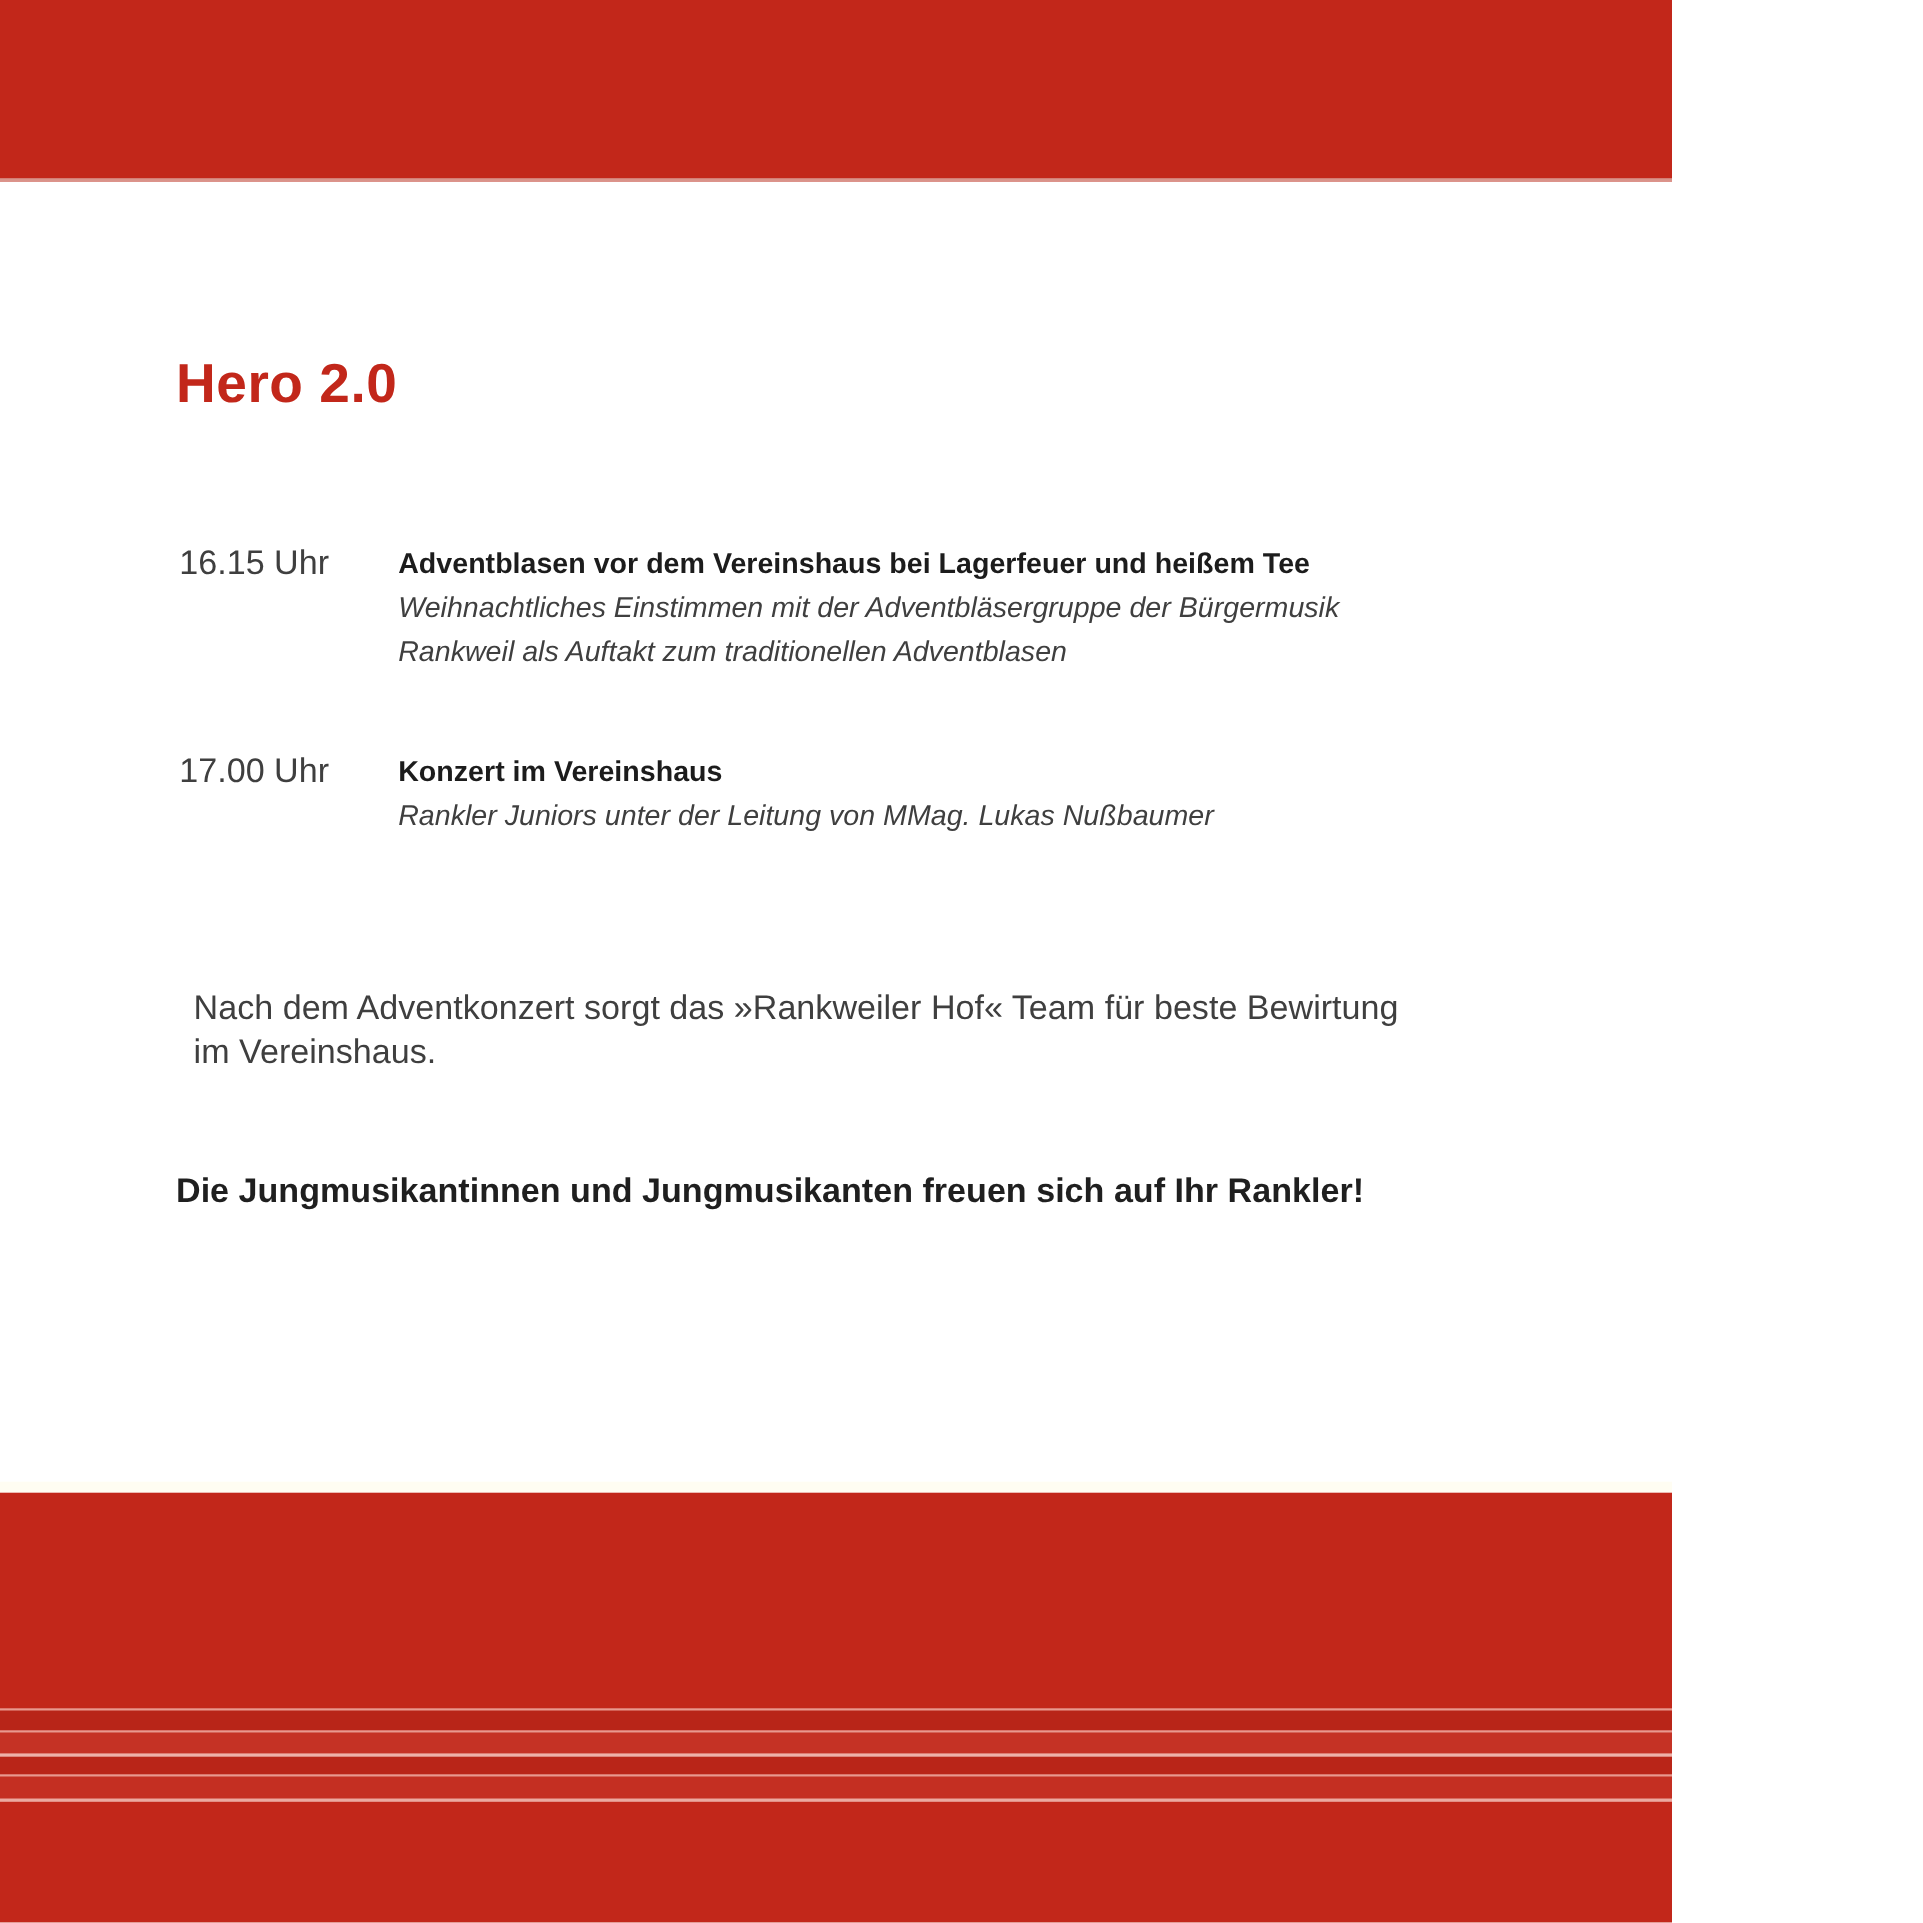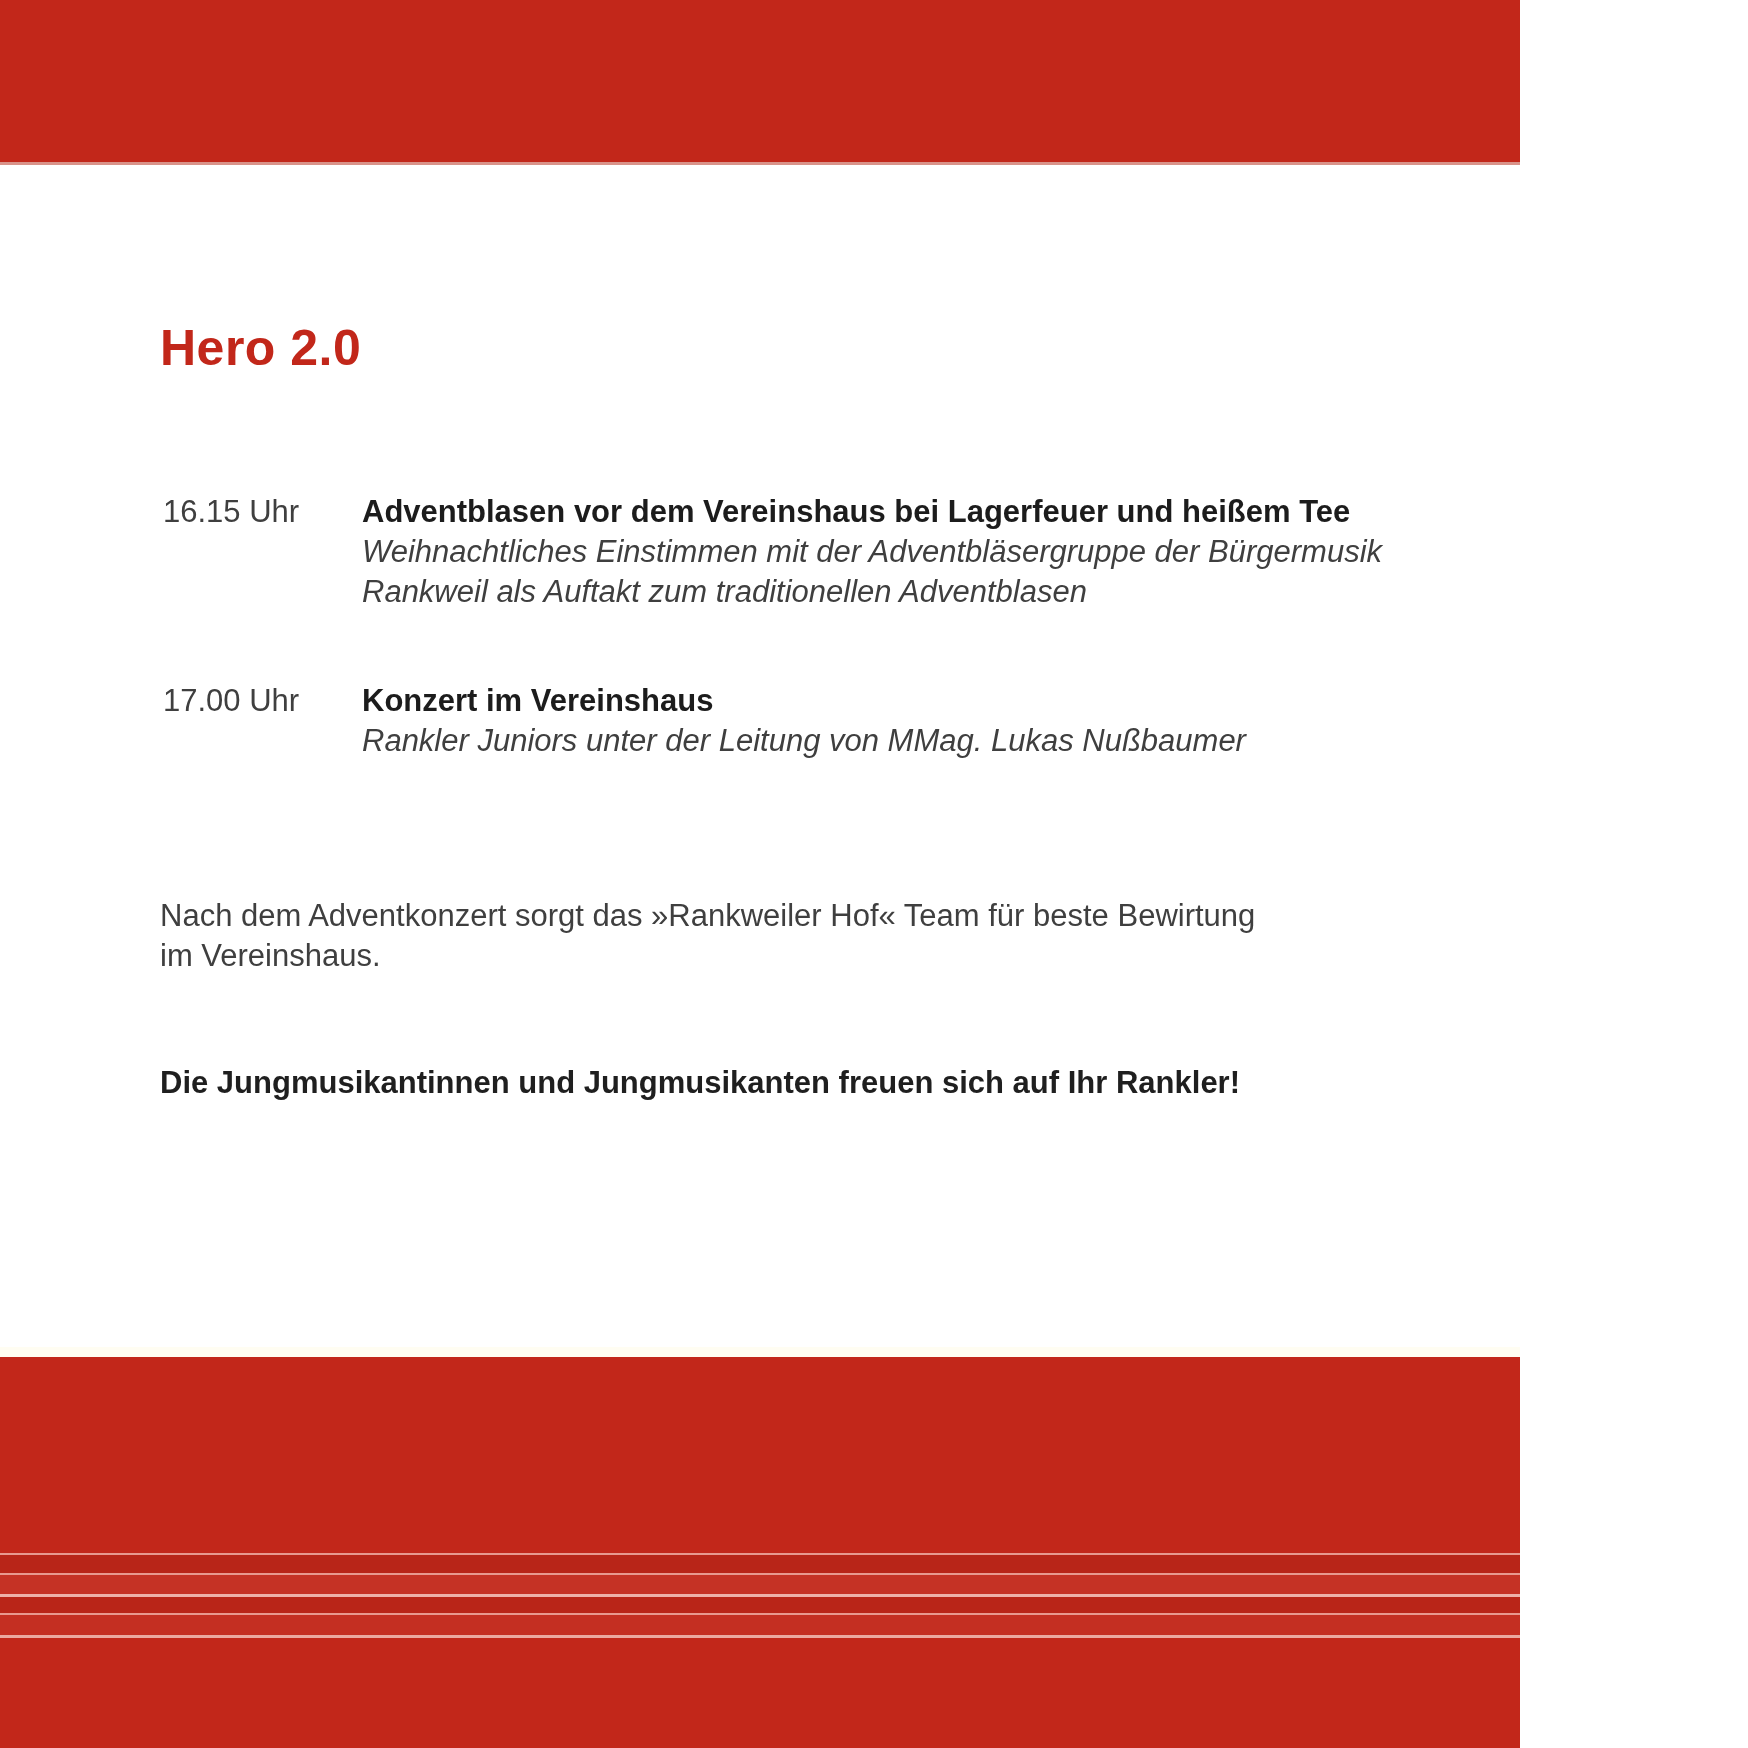--- a/index.html
+++ b/index.html
@@ -52,36 +52,36 @@
   .schedule-row.row-2 { top: 681px; }
   .time-col {
     width: 199px;
     flex: 0 0 199px;
     font-size: 31px;
     line-height: 40px;
     color: #3f3f3f;
     white-space: nowrap;
   }
   .event-col {
-    font-size: 31px;
+    font-size: 26px;
     line-height: 40px;
     color: #3f3f3f;
     max-width: 1200px;
   }
   .event-heading {
     font-weight: 700;
     color: #1c1c1c;
     white-space: nowrap;
   }
   .event-line { white-space: nowrap; font-style: italic; }
 
   
   .note-paragraph {
     position: absolute;
-    left: 160px;
+    left: 176px;
     top: 896px;
     font-size: 31px;
     line-height: 40px;
     color: #3f3f3f;
   }
   .note-line { white-space: nowrap; }
 
   
   .closing-line {
     position: absolute;

